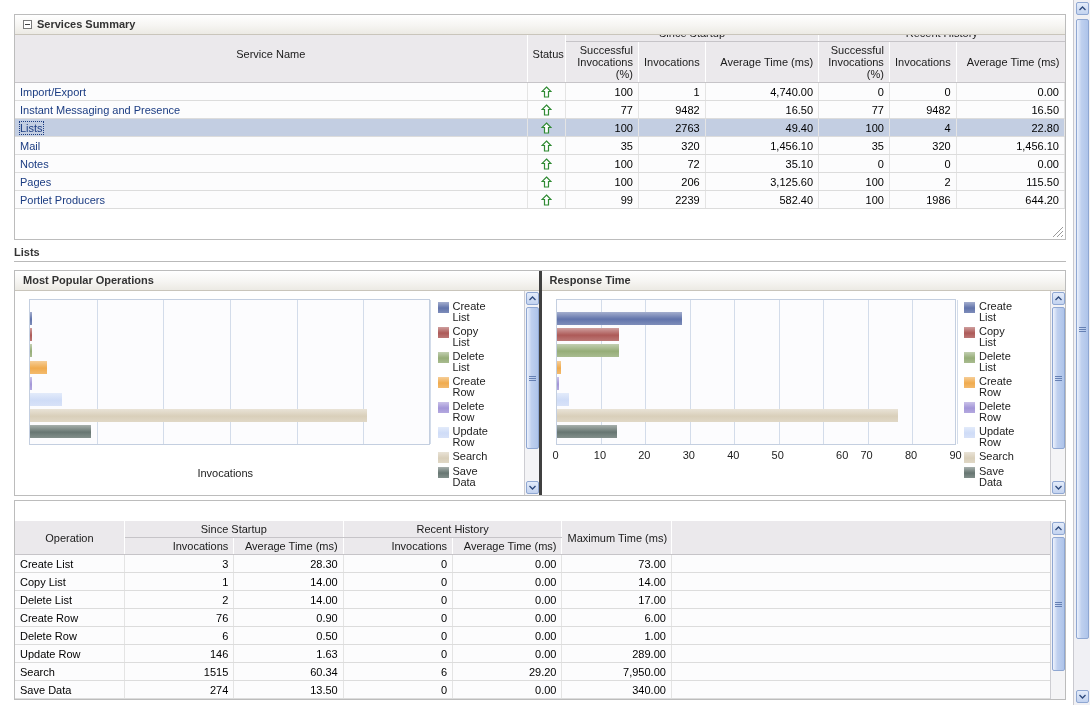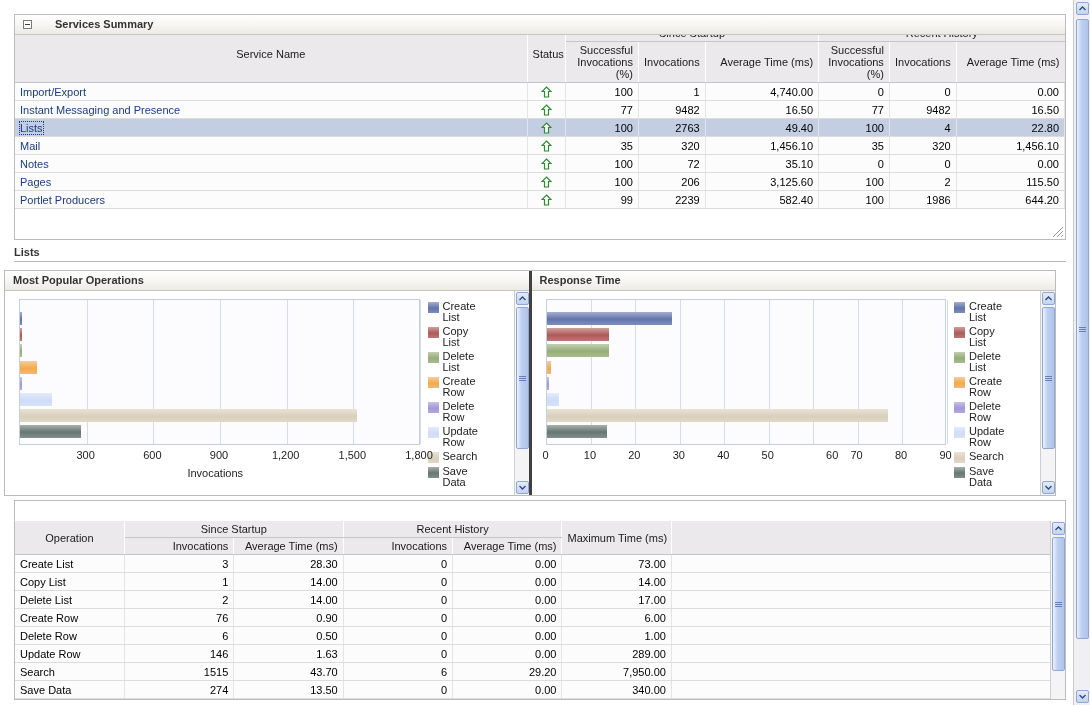--- a/index.html
+++ b/index.html
@@ -15,21 +15,21 @@
   #root { position: relative; width: 1090px; height: 705px; background:#fff; }
 
   
   .panel { border: 1px solid #bcbcbc; background: #ffffff; }
   .panel-hdr {
     height: 20px; line-height: 19px;
     padding-left: 8px;
     font-weight: bold; font-size: 11px; color: #333333;
     background: linear-gradient(to bottom, #ffffff 0%, #f6f5f2 55%, #eceae4 100%);
     border-bottom: 1px solid #c9c5bb;
-    display: flex; align-items: center; gap: 23px;
+    display: flex; align-items: center; gap: 5px;
   }
   .twisty {
     display:inline-block; width: 9px; height: 9px;
     border: 1px solid #7a7a7a; background: #ffffff;
     position: relative; flex: none;
   }
   .twisty:before {
     content:""; position: absolute; left: 1px; right: 1px; top: 3px;
     border-top: 1px solid #404040;
   }
@@ -70,21 +70,21 @@
   .resize-grip { position:absolute; right: 1px; bottom: 1px; width: 12px; height: 12px; }
 
   
   #lists-head {
     position:absolute; left: 14px; top: 246px; width: 1052px; height: 16px;
     font-weight: bold; font-size: 11px; color:#333;
     border-bottom: 1px solid #b9b9b9;
   }
 
   
-  #charts-row { position:absolute; left:4px; top: 270px; width: 1052px; height: 226px;
+  #charts-row { position:absolute; left:14px; top: 270px; width: 1052px; height: 226px;
                 border: 1px solid #bcbcbc; background:#404040; display:flex; }
   .chart-panel { flex: 1 1 0; min-width:0; position: relative; }
   .chart-panel + .chart-panel { border-left: 3px solid #404040; }
   .chart-body { position:absolute; left:0; right:0; top:20px; bottom:0; background:#fff;
                 display:flex; }
   .chart-inner { flex: 1 1 0; min-width: 0; position: relative; }
   .chart-legend {
     width: 88px; flex: none; padding-top: 10px; padding-left: 2px;
     font-size: 11px; line-height: 11px; color:#222;
   }
@@ -312,28 +312,20 @@
               <div class="gridline" style="left: 400px;"></div>
               <div class="bar" style="left: 0px; top: 12.1348px; width: 2px; background: linear-gradient(rgb(164, 174, 206) 0%, rgb(98, 116, 171) 55%, rgb(126, 141, 186) 100%);"></div>
               <div class="bar" style="left: 0px; top: 28.3146px; width: 2px; background: linear-gradient(rgb(207, 159, 158) 0%, rgb(173, 90, 88) 55%, rgb(188, 120, 118) 100%);"></div>
               <div class="bar" style="left: 0px; top: 44.4944px; width: 2px; background: linear-gradient(rgb(194, 207, 177) 0%, rgb(150, 173, 120) 55%, rgb(169, 188, 144) 100%);"></div>
               <div class="bar" style="left: 0px; top: 60.6742px; width: 16.8889px; background: linear-gradient(rgb(246, 206, 152) 0%, rgb(240, 171, 78) 55%, rgb(243, 186, 110) 100%);"></div>
               <div class="bar" style="left: 0px; top: 76.8539px; width: 2px; background: linear-gradient(rgb(202, 194, 232) 0%, rgb(163, 150, 216) 55%, rgb(180, 169, 223) 100%);"></div>
               <div class="bar" style="left: 0px; top: 93.0337px; width: 32.4444px; background: linear-gradient(rgb(227, 235, 250) 0%, rgb(207, 220, 247) 55%, rgb(216, 226, 248) 100%);"></div>
               <div class="bar" style="left: 0px; top: 109.213px; width: 336.667px; background: linear-gradient(rgb(233, 227, 215) 0%, rgb(217, 207, 186) 55%, rgb(224, 216, 198) 100%);"></div>
               <div class="bar" style="left: 0px; top: 125.393px; width: 60.8889px; background: linear-gradient(rgb(167, 176, 173) 0%, rgb(103, 118, 114) 55%, rgb(130, 143, 139) 100%);"></div>
             </div>
-          <div class="axis-ticks" id="ticks0">
-              <span class="tick-lbl" style="left: 80.6667px;">300</span>
-              <span class="tick-lbl" style="left: 147.333px;">600</span>
-              <span class="tick-lbl" style="left: 214px;">900</span>
-              <span class="tick-lbl" style="left: 280.667px;">1,200</span>
-              <span class="tick-lbl" style="left: 347.333px;">1,500</span>
-              <span class="tick-lbl" style="left: 414px;">1,800</span>
-            </div>
           <div class="axis-title">Invocations</div>
         </div>
         <div class="chart-legend" id="legend0">
             <div class="legend-item">
               <span class="legend-sw" style="background: linear-gradient(rgb(164, 174, 206), rgb(98, 116, 171) 55%, rgb(126, 141, 186));"></span>
               <span class="legend-lbl">Create
 List</span>
             </div>
             <div class="legend-item">
               <span class="legend-sw" style="background: linear-gradient(rgb(207, 159, 158), rgb(173, 90, 88) 55%, rgb(188, 120, 118));"></span>
@@ -568,21 +560,21 @@
               <td class="num">146</td>
               <td class="num">1.63</td>
               <td class="num">0</td>
               <td class="num">0.00</td>
               <td class="num">289.00</td>
               <td></td>
             </tr>
             <tr>
               <td>Search</td>
               <td class="num">1515</td>
-              <td class="num">43.70</td>
+              <td class="num">60.34</td>
               <td class="num">6</td>
               <td class="num">29.20</td>
               <td class="num">7,950.00</td>
               <td></td>
             </tr>
             <tr>
               <td>Save Data</td>
               <td class="num">274</td>
               <td class="num">13.50</td>
               <td class="num">0</td>

